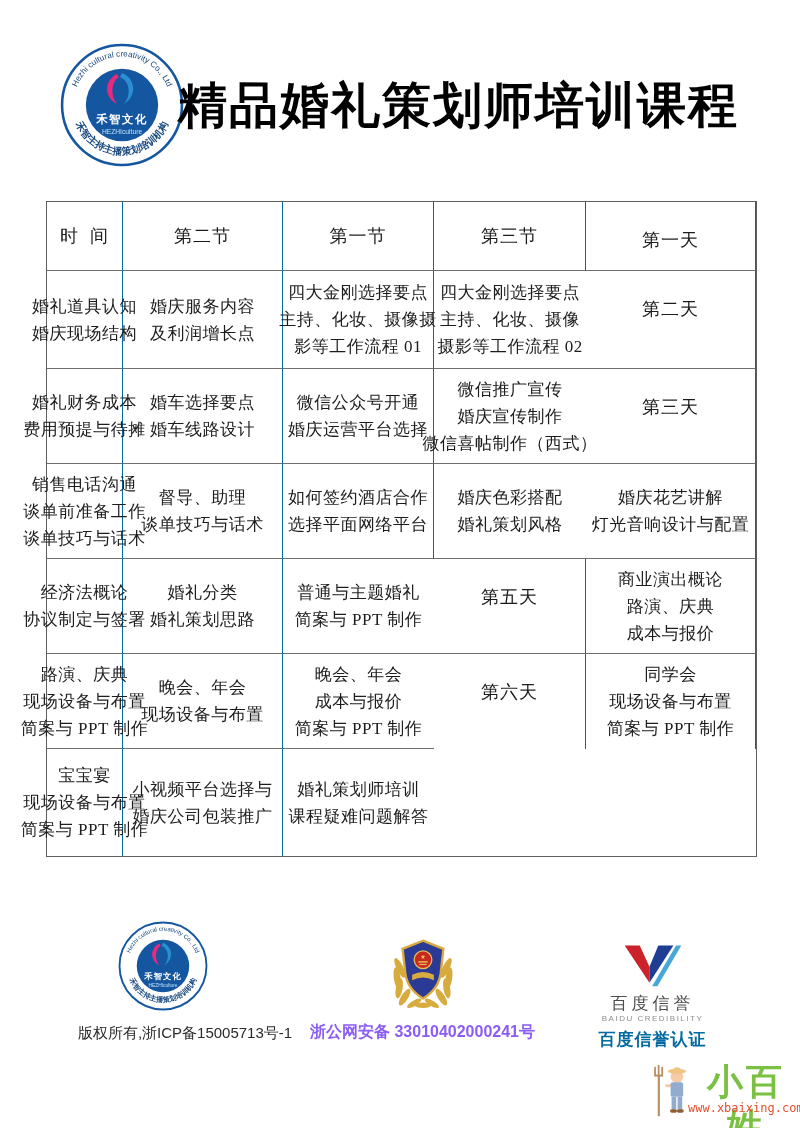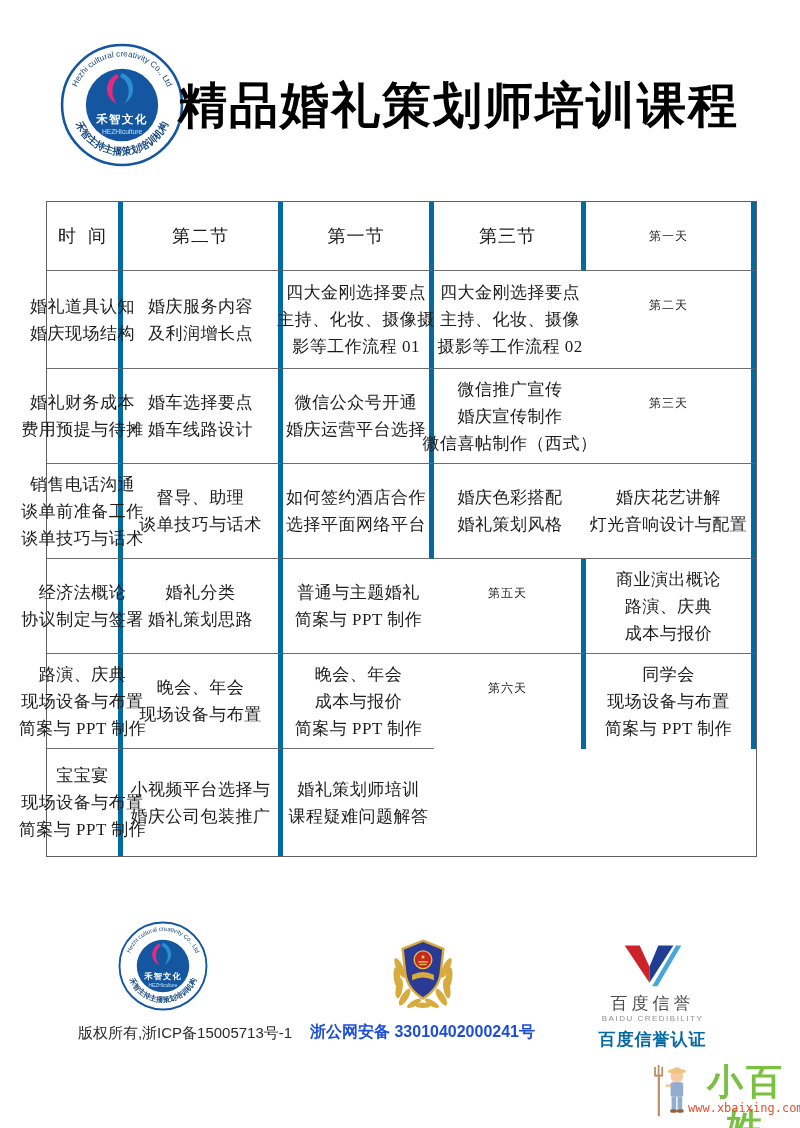--- a/index.html
+++ b/index.html
@@ -21,40 +21,40 @@
   .course-table {
     position:absolute; left:46px; top:201px;
     display:grid;
     grid-template-columns:76px 160px 151px 152px 170px;
     grid-template-rows:69px 98px 95px 95px 95px 95px 107px;
     border:1px solid #5f5f5f;
     background:#fff;
   }
   .cell {
     display:flex; flex-direction:column; align-items:center; justify-content:center;
-    border-right:5px solid #0369a1; border-bottom:1px solid #6e6e6e;
+    border-right:1px solid #0369a1; border-bottom:1px solid #6e6e6e;
     color:#1c1c1c; text-align:center;
   }
   .cell.no-r { border-right:none; }
   .cell.no-b { border-bottom:none; }
   .head-cell { font-size:18px; white-space:pre; letter-spacing:1px; }
-  .day-cell  { justify-content:flex-start; padding-top:26px; font-size:12px; letter-spacing:1px; }
+  .day-cell  { justify-content:flex-start; padding-top:26px; font-size:18px; letter-spacing:1px; }
   .content-cell { font-size:17px; }
   .content-cell .line { line-height:27px; letter-spacing:0.5px; white-space:nowrap; }
   
   .copyright {
     position:absolute; left:60px; top:1024px; width:250px; text-align:center;
     font-family:"Liberation Sans","DejaVu Sans",sans-serif;
     font-size:15px; color:#2a2a2a;
   }
   .badge-wrap { position:absolute; left:389px; top:927px; width:68px; height:90px; }
   .police-text {
     position:absolute; left:305px; top:1022px; width:235px; text-align:center;
     font-family:"Liberation Sans","DejaVu Sans",sans-serif;
-    font-size:16px; font-weight:bold; color:#1d4ed8;
+    font-size:16px; font-weight:bold; color:#8b5cf6;
   }
   .baidu-wrap { position:absolute; left:622px; top:938px; width:62px; height:54px; }
   .baidu-cn {
     position:absolute; left:585px; top:992px; width:135px; text-align:center;
     font-family:"Liberation Sans","DejaVu Sans",sans-serif;
     font-size:17px; color:#4d4d4d; letter-spacing:4px;
   }
   .baidu-en {
     position:absolute; left:585px; top:1014px; width:135px; text-align:center;
     font-family:"Liberation Sans","DejaVu Sans",sans-serif;

